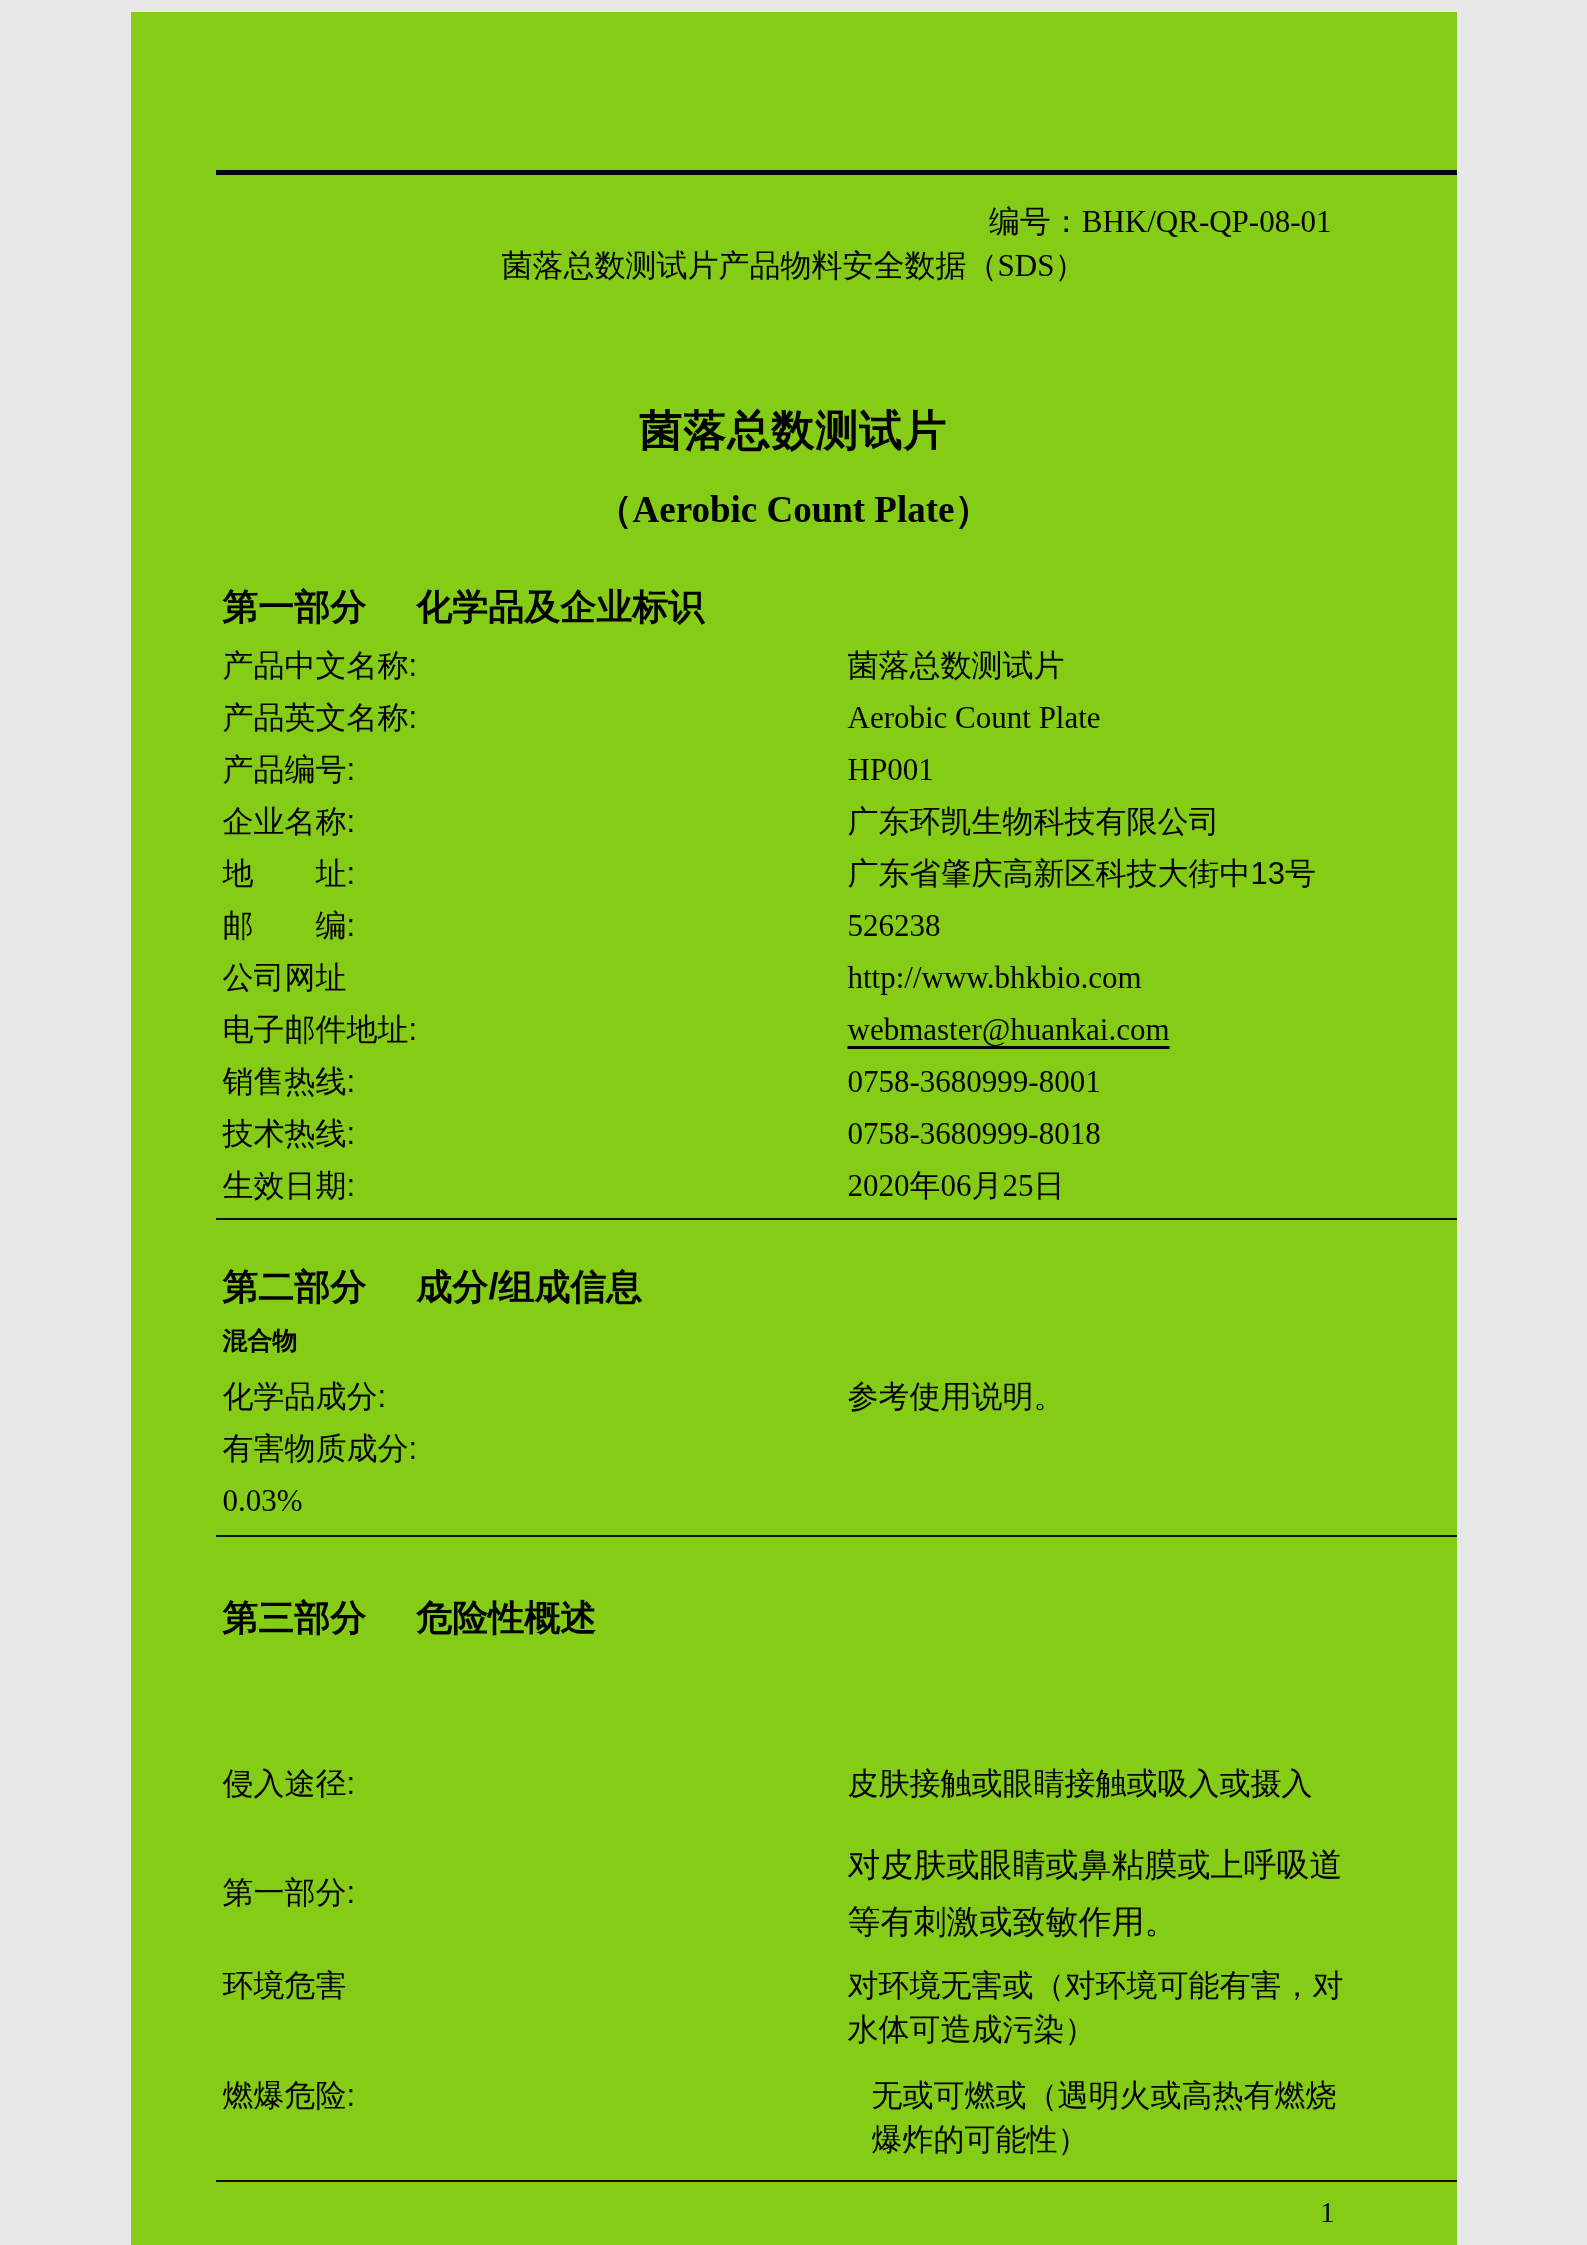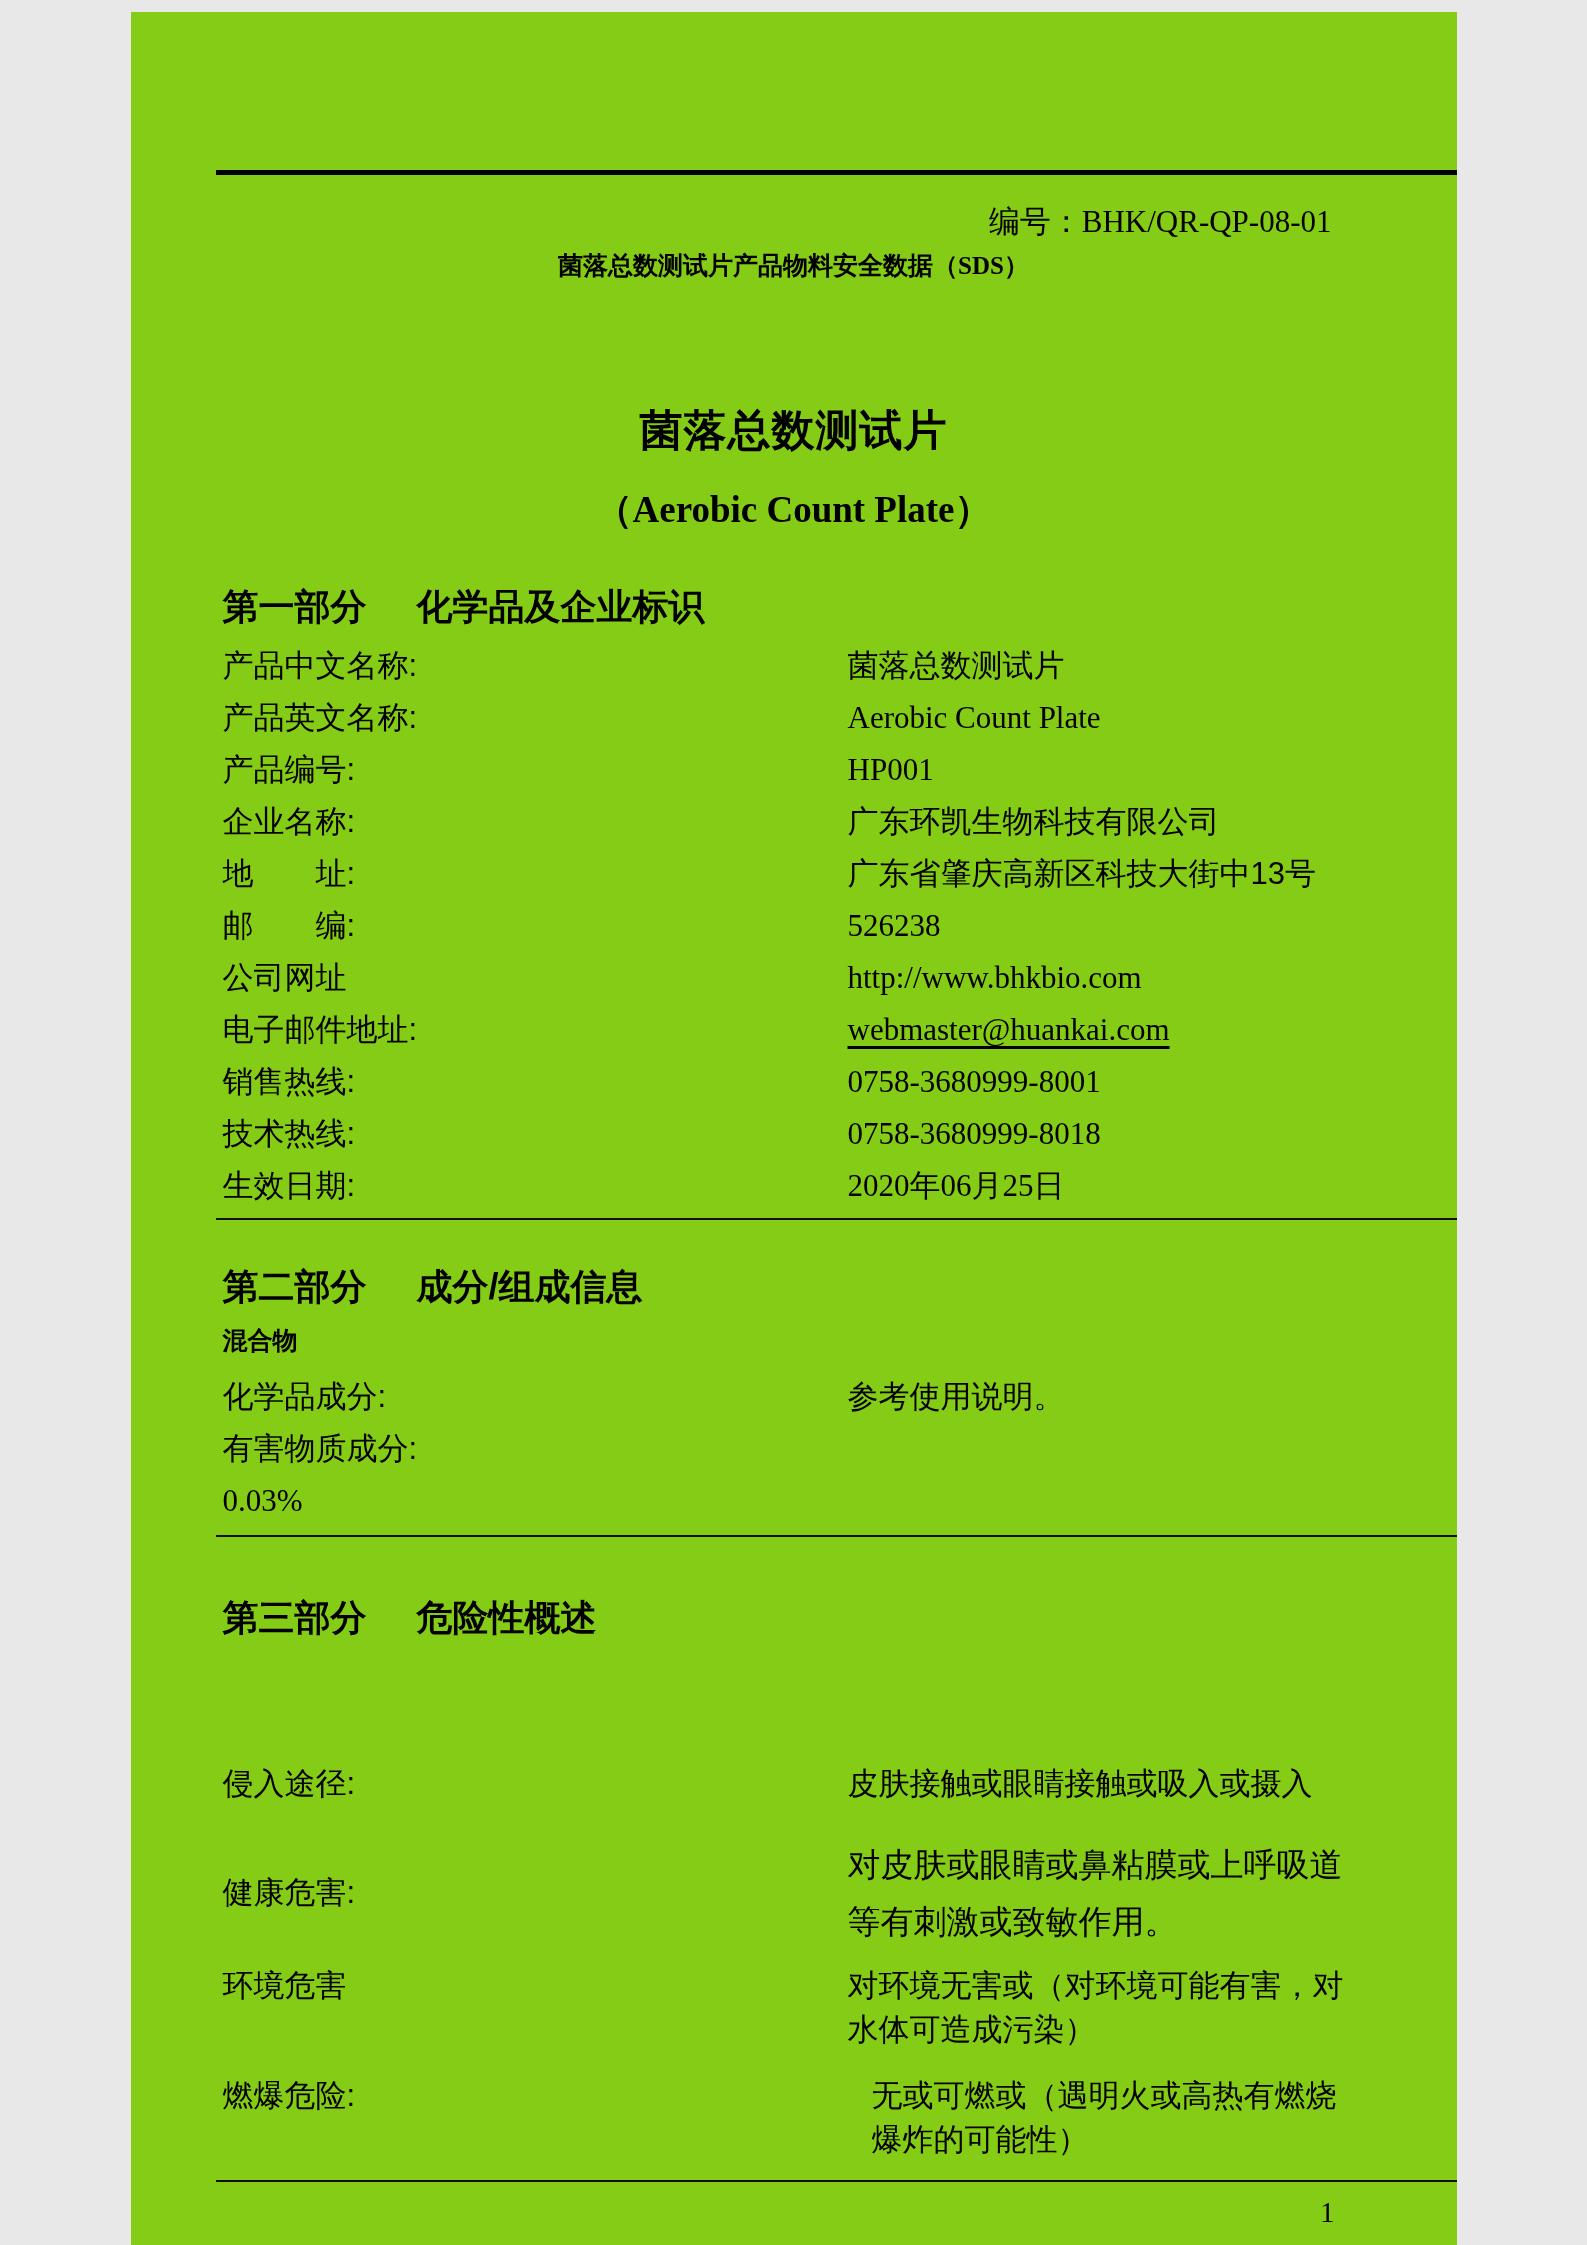--- a/index.html
+++ b/index.html
@@ -26,22 +26,22 @@
     margin-top:27px;
     padding-right:125px;
     text-align:right;
     font-family:"Liberation Serif", serif;
     font-size:31px; line-height:40px;
   }
   .doc-title {
     margin-top:4px;
     text-align:center;
     font-family:"Liberation Serif", serif;
-    font-weight:bold;
-    font-size:25px; line-height:40px;
+    font-weight:normal;
+    font-size:31px; line-height:40px;
   }
   .main-title {
     margin-top:118px;
     text-align:center;
     font-weight:bold;
     font-size:43px; line-height:52px;
     letter-spacing:1px;
   }
   .main-subtitle {
     margin-top:31px;
@@ -187,21 +187,21 @@
 
   <div class="rows sec3-rows">
     <div class="row row-hazard-class">
       <div class="value"></div>
     </div>
     <div class="row">
       <div class="label">侵入途径:</div>
       <div class="value">皮肤接触或眼睛接触或吸入或摄入</div>
     </div>
     <div class="row row-health">
-      <div class="label">健康危害:</div>
+      <div class="label">第一部分:</div>
       <div class="value">对皮肤或眼睛或鼻粘膜或上呼吸道等有刺激或致敏作用。</div>
     </div>
     <div class="row">
       <div class="label">环境危害</div>
       <div class="value">对环境无害或（对环境可能有害，对水体可造成污染）</div>
     </div>
     <div class="row">
       <div class="label">燃爆危险:</div>
       <div class="value">无或可燃或（遇明火或高热有燃烧爆炸的可能性）</div>
     </div>

